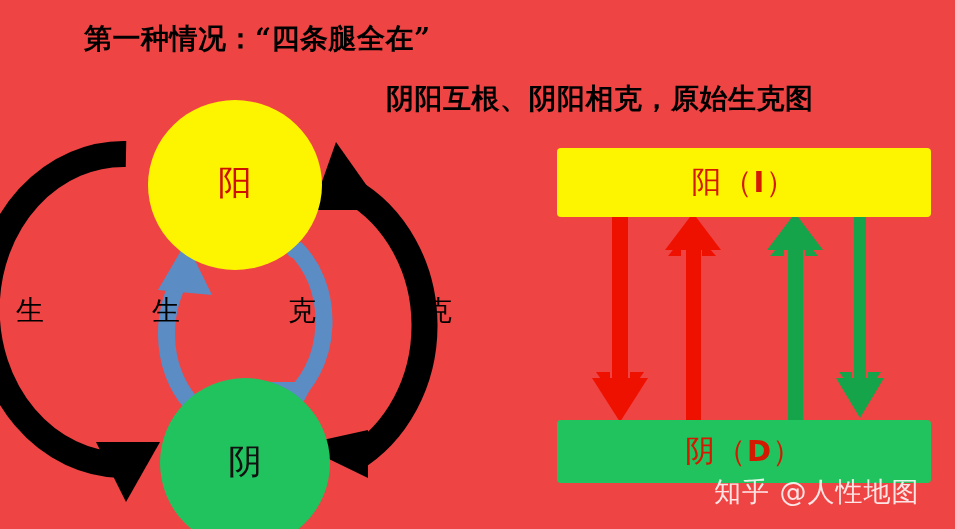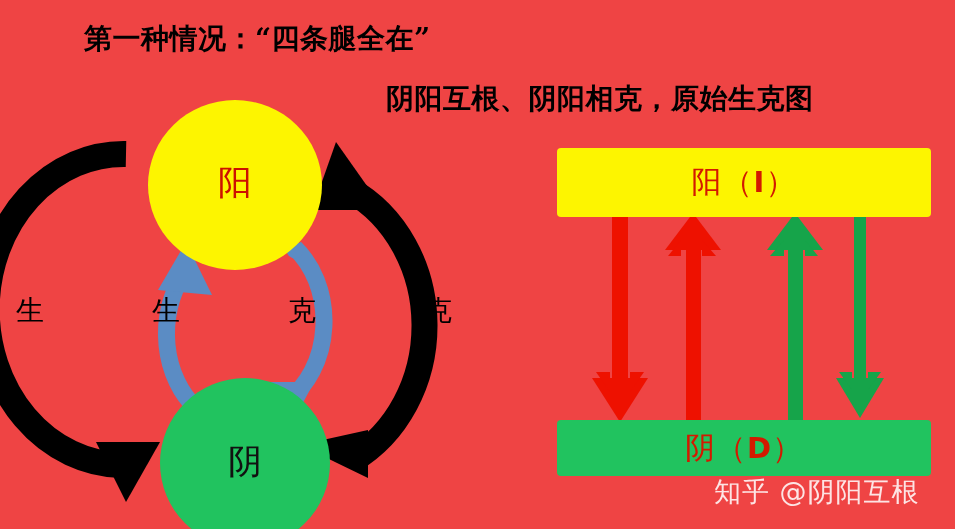--- a/index.html
+++ b/index.html
@@ -124,21 +124,21 @@
     left: 557px;
     top: 148px;
     width: 374px;
     height: 69px;
     background: #fdf500;
   }
   #box-yin {
     left: 557px;
     top: 420px;
     width: 374px;
-    height: 56px;
+    height: 63px;
     background: #21c35f;
   }
   .block-label {
     color: #d31900;
     font-size: 30px;
     white-space: nowrap;
     letter-spacing: 1px;
   }
   .block-label .marker {
     font-weight: 700;
@@ -256,15 +256,15 @@
 
     <div class="block-box" id="box-yang">
       <span class="block-label"><span>阳（</span><span class="marker">I</span><span>）</span></span>
     </div>
 
     <div class="block-box" id="box-yin">
       <span class="block-label"><span>阴（</span><span class="marker">D</span><span>）</span></span>
     </div>
   </div>
 
-  <div id="watermark">知乎 @阴阳互根</div>
+  <div id="watermark">知乎 @人性地图</div>
 
 </div>
 
 </body></html>

